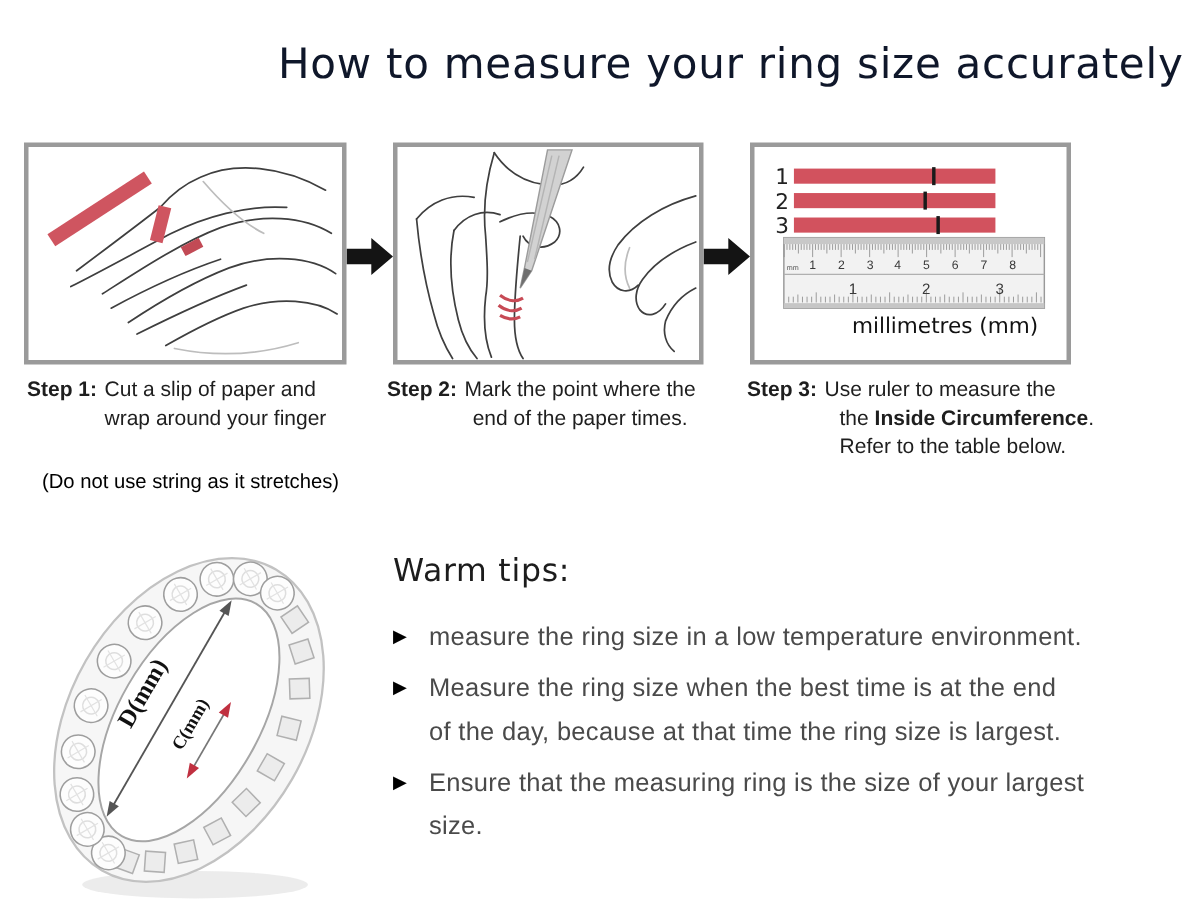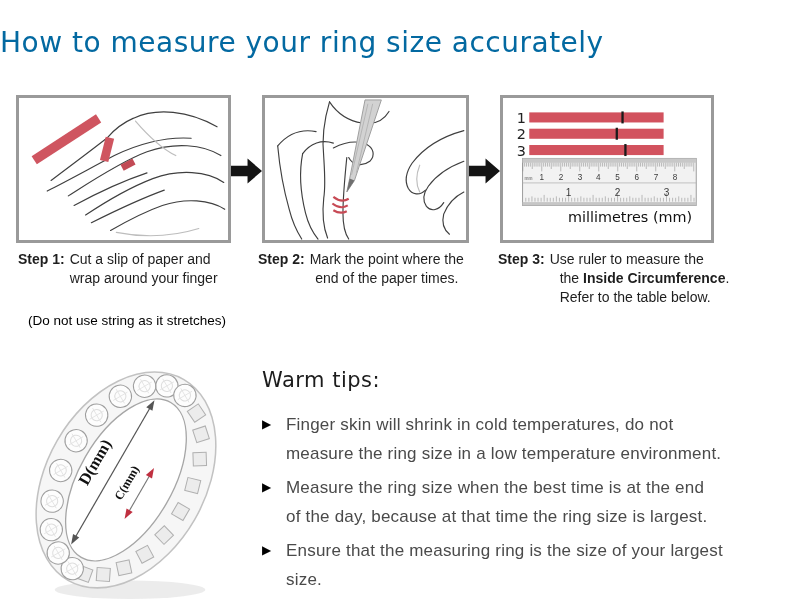--- a/index.html
+++ b/index.html
@@ -1,22 +1,22 @@
 <!DOCTYPE html>
 <html><head>
 <meta charset="utf-8">
 <style>
   html,body{margin:0;padding:0;background:#fff;}
   .page{position:relative;width:789px;height:606px;background:#fff;overflow:hidden;
         font-family:"Liberation Sans",sans-serif;}
 
   
-  .title{position:absolute;top:26px;left:0;right:0;text-align:left;
+  .title{position:absolute;top:26px;left:0;right:0;text-align:right;
          font-family:"DejaVu Sans",sans-serif;font-size:28px;font-weight:400;
-         letter-spacing:0.5px;color:#0369a1;}
+         letter-spacing:0.5px;color:#0f172a;}
 
   
   .stepbox{position:absolute;top:95px;height:148px;border:3px solid #9a9a9a;
            background:#fff;box-sizing:border-box;}
   .box1{left:16px;width:215px;}
   .box2{left:262px;width:207px;}
   .box3{left:500px;width:214px;}
   .stepbox svg{width:100%;height:100%;display:block;}
 
   .flow-arrow{position:absolute;top:157px;width:31px;height:28px;}
@@ -338,21 +338,20 @@
       <span class="cap-line">Use ruler to measure the</span>
       <span class="cap-line ind"><span>the </span><b>Inside Circumference</b><span>.</span></span>
       <span class="cap-line ind">Refer to the table below.</span>
     </span>
   </div>
 
   <div class="tips">
     <div class="tips-heading">Warm tips:</div>
     <div class="tip">
       <span class="bullet">▶</span>
-      <div>Finger skin will shrink in cold temperatures, do not</div>
       <div>measure the ring size in a low temperature environment.</div>
     </div>
     <div class="tip">
       <span class="bullet">▶</span>
       <div>Measure the ring size when the best time is at the end</div>
       <div>of the day, because at that time the ring size is largest.</div>
     </div>
     <div class="tip">
       <span class="bullet">▶</span>
       <div>Ensure that the measuring ring is the size of your largest</div>

